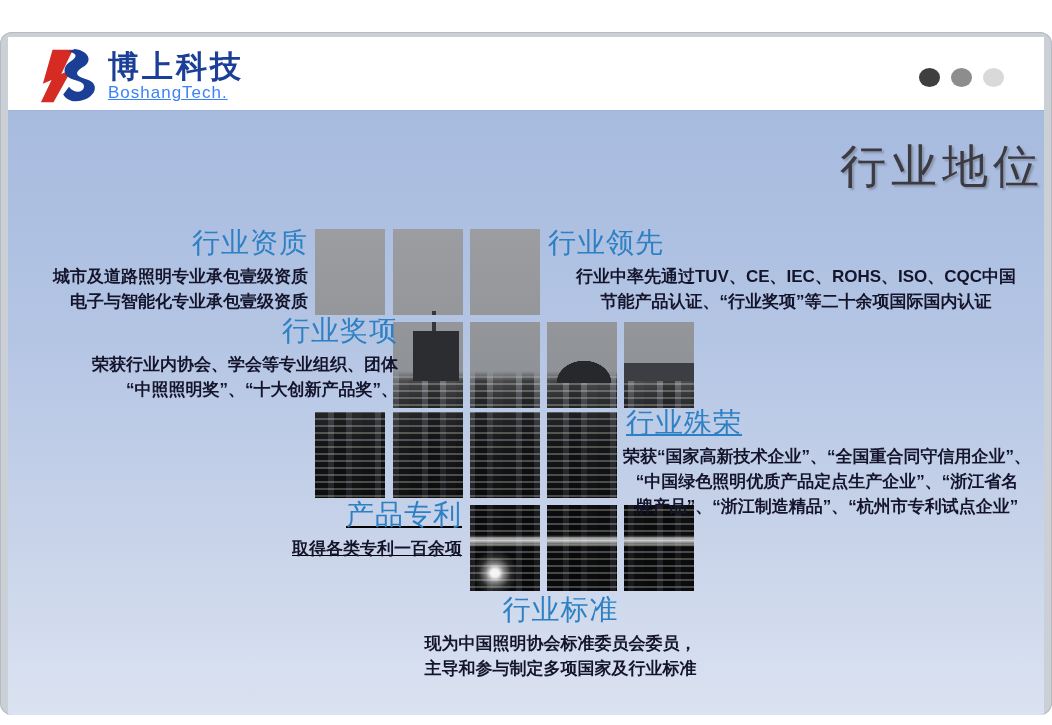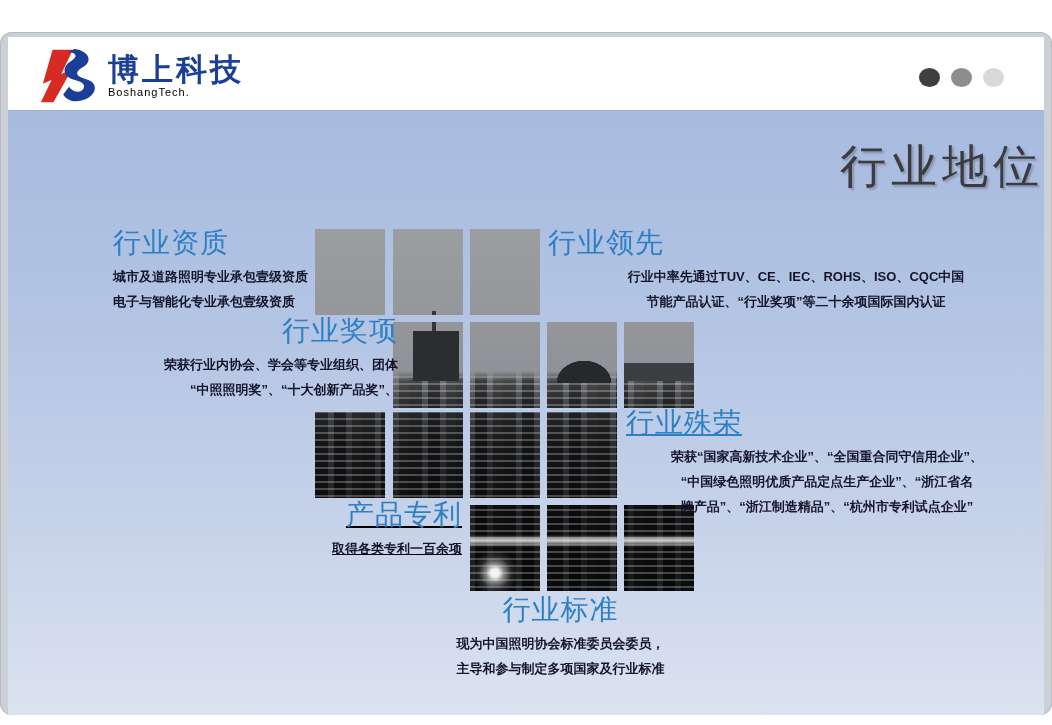--- a/index.html
+++ b/index.html
@@ -4,36 +4,36 @@
 <style>
   html,body{margin:0;padding:0;background:#ffffff;font-family:"Liberation Sans",sans-serif;}
   .frame{position:relative;width:1052px;height:683px;background:#cbcfd6;border-radius:12px;
          box-shadow:inset 0 0 0 1px #b7bac0;overflow:hidden;margin-top:32px;}
   
   .header{position:absolute;left:8px;top:5px;width:1036px;height:73px;background:#ffffff;}
   .logo{position:absolute;left:30px;top:8px;height:62px;display:flex;align-items:center;cursor:pointer;}
   .logo svg{display:block;}
   .logo-text{margin-left:8px;display:flex;flex-direction:column;line-height:1;}
   .logo-cn{font-size:31px;font-weight:bold;color:#1b3f96;letter-spacing:3px;}
-  .logo-en{font-size:11px;color:#000000;letter-spacing:1px;margin-top:2px;}
+  .logo-en{font-size:17px;color:#3b82f6;letter-spacing:1px;margin-top:2px;text-decoration:underline;}
   .dots{position:absolute;right:40px;top:31px;display:flex;gap:11px;}
   .dot{width:21px;height:19px;border-radius:50%;cursor:pointer;}
   
   .content{position:absolute;left:8px;top:78px;width:1036px;height:639px;
            background:linear-gradient(180deg,#a7bbdf 0%,#b4c5e4 35%,#c9d4ea 68%,#dfe6f3 100%);
            border-top:1px solid #9db3da;border-radius:0 0 7px 7px;overflow:hidden;}
   .slide-title{position:absolute;left:0;top:30px;width:100%;text-align:right;
                font-family:"Liberation Serif","DejaVu Serif",serif;font-size:46px;line-height:52px;
                color:#3b3b41;letter-spacing:5px;font-weight:400;
                text-shadow:2px 2px 2px rgba(110,115,130,0.55);}
   .sec{position:absolute;}
   .sec h2{margin:0;font-size:28px;line-height:32px;font-weight:400;color:#2e80c4;letter-spacing:1px;}
-  .sec .body{margin-top:5px;font-size:13px;line-height:25px;font-weight:bold;color:#14142b;}
+  .sec .body{margin-top:5px;font-size:17px;line-height:25px;font-weight:bold;color:#14142b;}
   .sec .line{white-space:nowrap;}
-  .sec-qualifications{top:116px;right:736px;}
+  .sec-qualifications{top:116px;right:736px;text-align:right;}
   .sec-leading{top:116px;left:540px;width:496px;text-align:center;}
   .sec-leading h2{text-align:left;}
   .sec-awards{top:204px;right:646px;text-align:right;}
   .sec-honors{top:296px;left:604px;width:430px;text-align:center;}
   .sec-honors h2{text-align:left;margin-left:14px;text-decoration:underline;}
   .sec-patents{top:388px;right:582px;text-align:right;text-decoration:underline;}
   .sec-standards{top:483px;left:380px;width:345px;text-align:center;}
   
   .tile{position:absolute;width:70px;height:86px;overflow:hidden;}
   .city{position:absolute;width:379px;height:362px;

